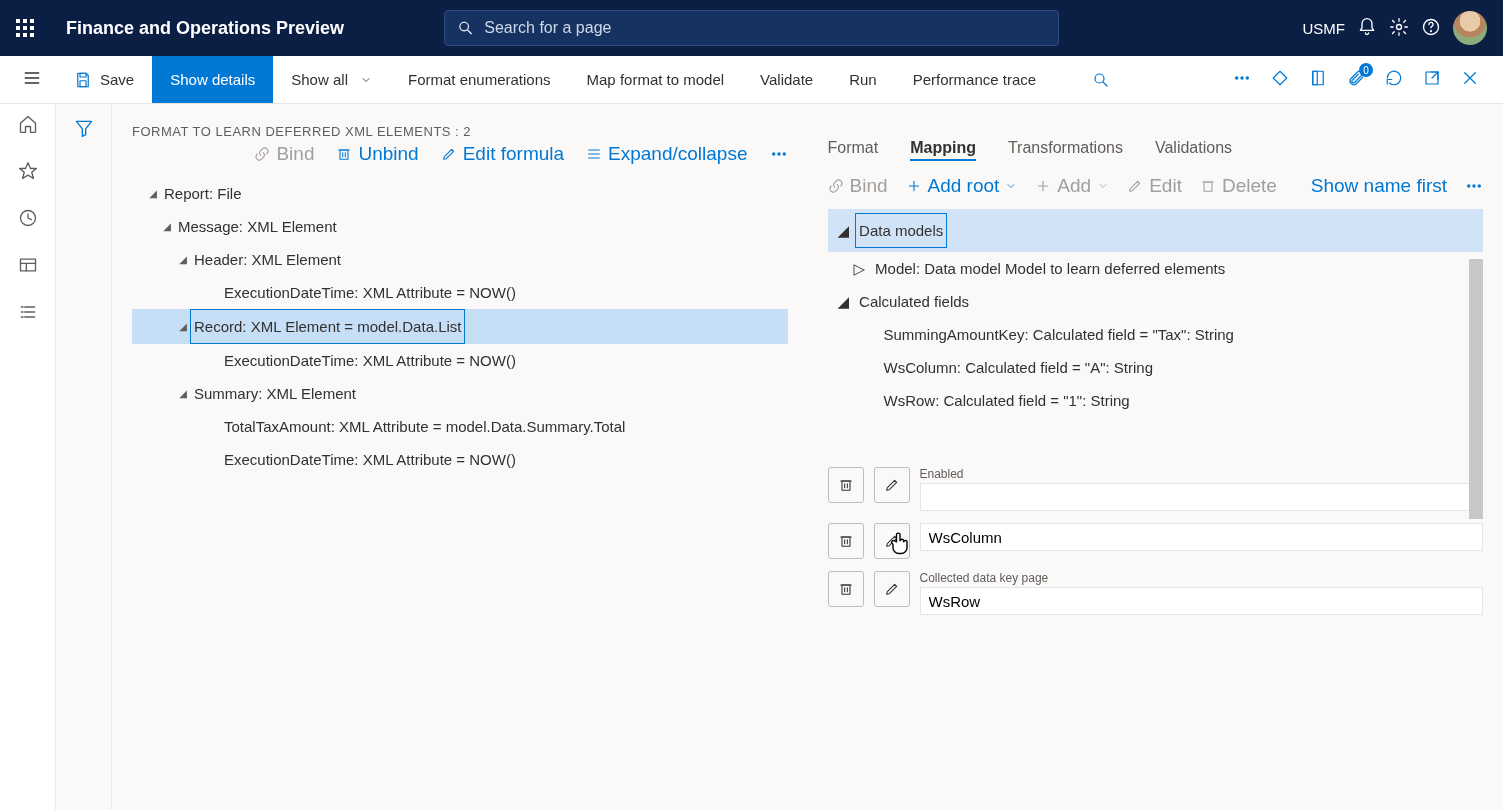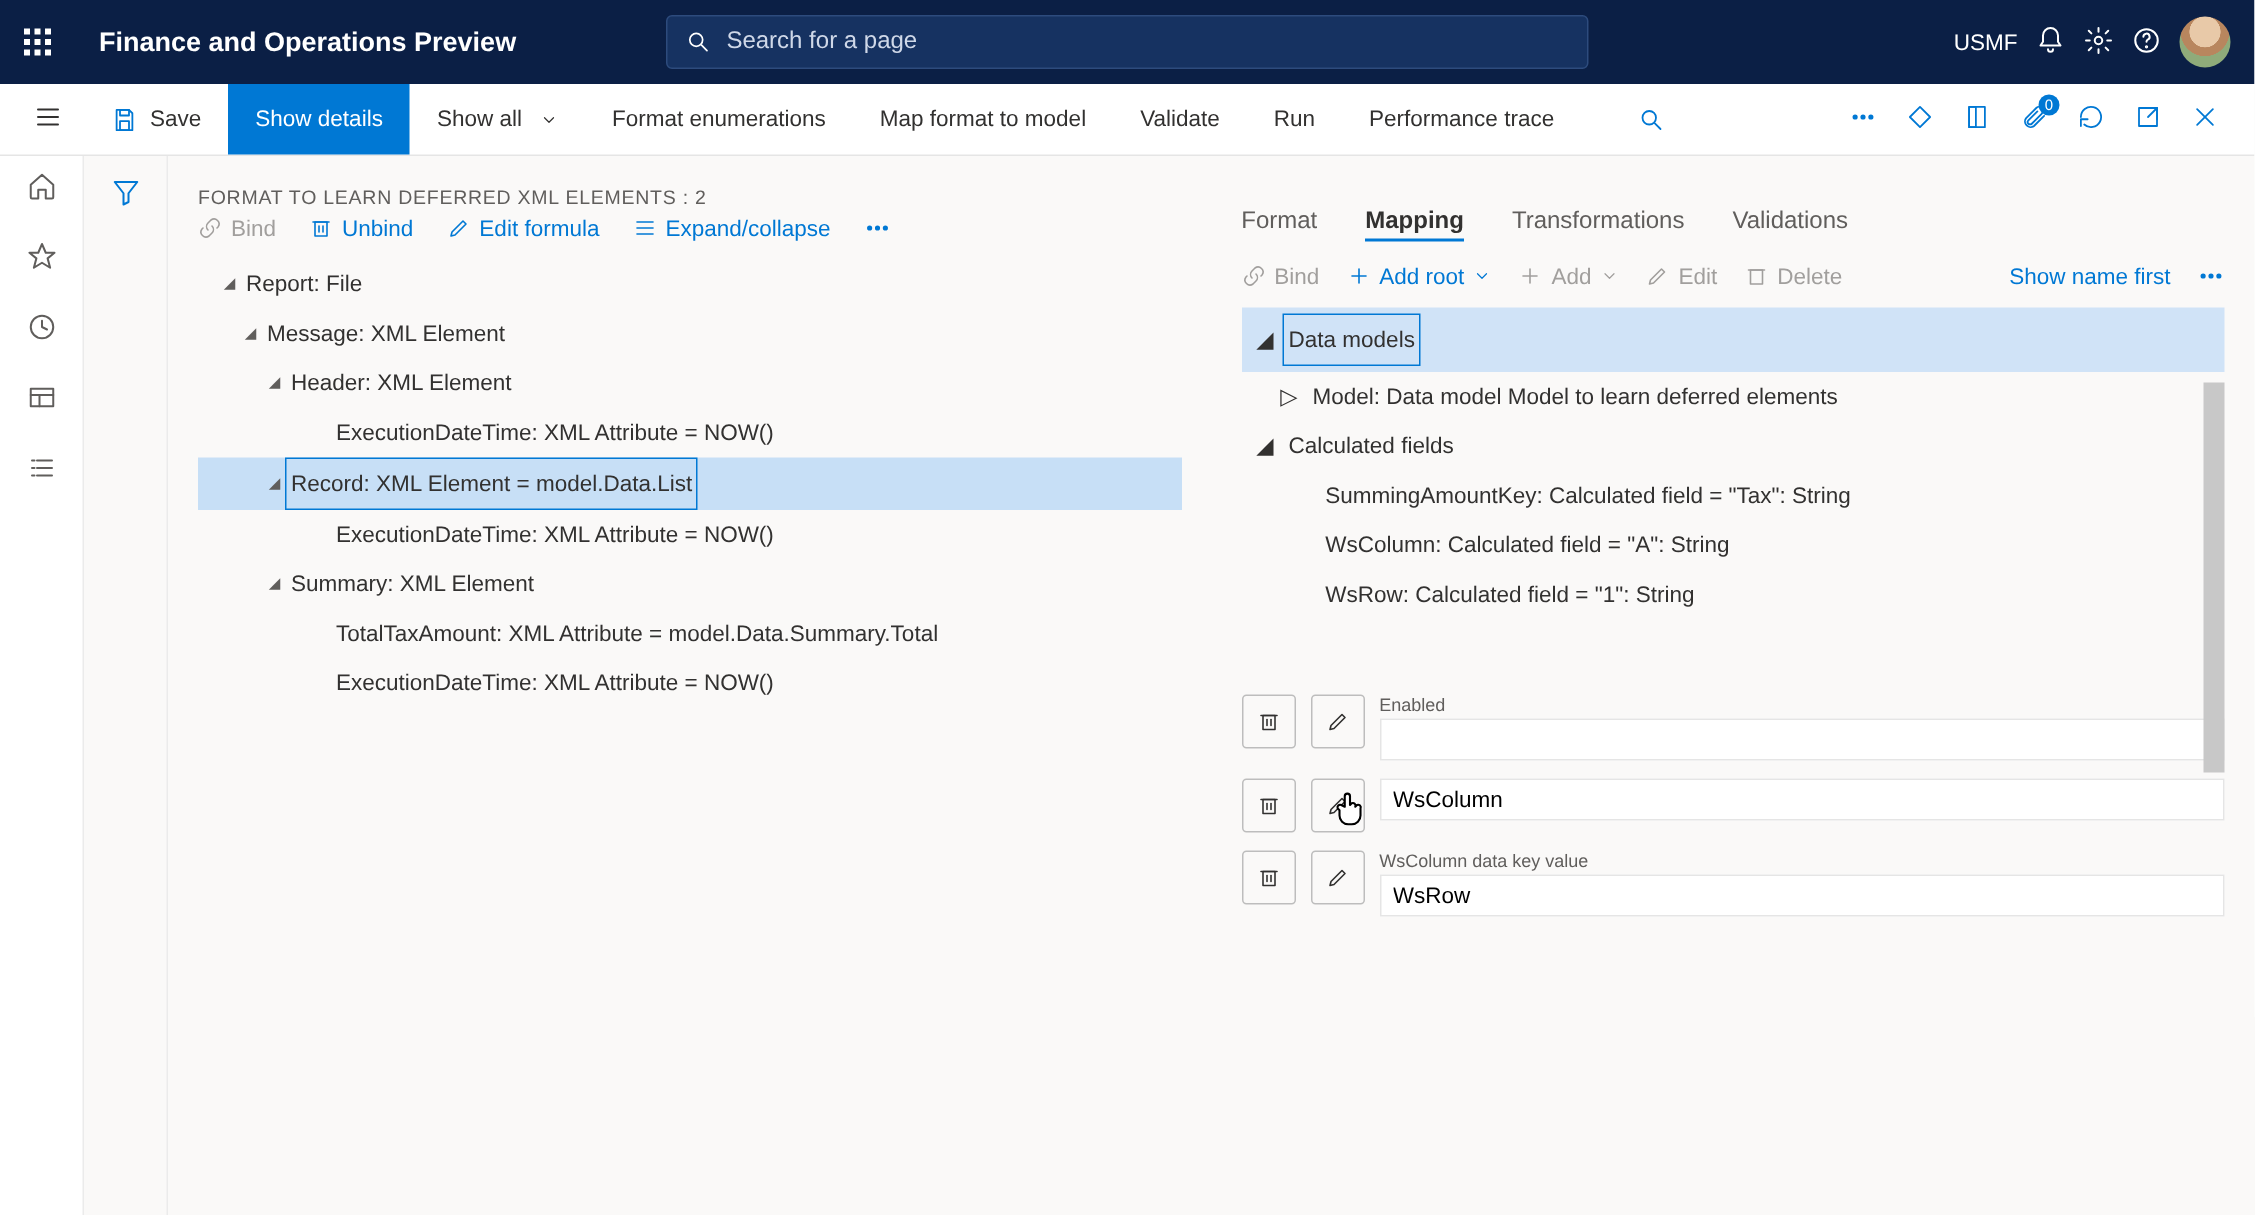--- a/index.html
+++ b/index.html
@@ -36,21 +36,21 @@
 .filterrail svg { color: #0078d4; cursor: pointer; }
 
 .main { flex: 1; background: #faf9f8; padding: 20px 20px 0 20px; display: flex; flex-direction: column; }
 .breadcrumb { font-size: 13px; color: #605e5c; letter-spacing: 0.5px; text-transform: uppercase; }
 .pagetitle { font-size: 28px; font-weight: 600; color: #252423; margin: 6px 0 16px; }
 
 .panels { display: flex; flex: 1; gap: 40px; min-height: 0; }
 .left-panel, .right-panel { flex: 1; min-width: 0; display: flex; flex-direction: column; }
 .right-panel { position: relative; }
 
-.toolbar { display: flex; align-items: center; gap: 22px; padding: 4px 0 12px; font-size: 15px; }
+.toolbar { display: flex; align-items: center; gap: 22px; padding: 4px 0 12px; font-size: 19px; justify-content: flex-end; }
 .tool { display: flex; align-items: center; gap: 6px; cursor: pointer; }
 .tool.blue { color: #0078d4; }
 .tool.gray { color: #a19f9d; }
 
 
 .tree { font-size: 15px; line-height: 2.2; }
 .tree-row { display: flex; align-items: center; }
 .tree-row.sel { background: #c7dff6; }
 .tree-row .twisty { width: 14px; text-align: center; color: #605e5c; cursor: pointer; font-size: 10px; }
 .tree-row .twisty.blank { visibility: hidden; }
@@ -464,21 +464,21 @@
                   <line x1="10" y1="10" x2="10" y2="16"></line>
                   <line x1="14" y1="10" x2="14" y2="16"></line>
                 </svg>
               </div>
             <div class="icon-btn">
                 <svg width="16" height="16" viewBox="0 0 24 24">
                   <path d="M4 20l4-1 11-11-3-3L5 16z"></path>
                 </svg>
               </div>
             <div class="prop-field">
-              <div class="prop-label">WsColumn data key value</div>
+              <div class="prop-label">Collected data key page</div>
               <input class="prop-input" value="WsRow" style="">
             </div>
           </div>
         </div>
       </div>
     </div>
   </div>
 </div>
 
 </body></html>

